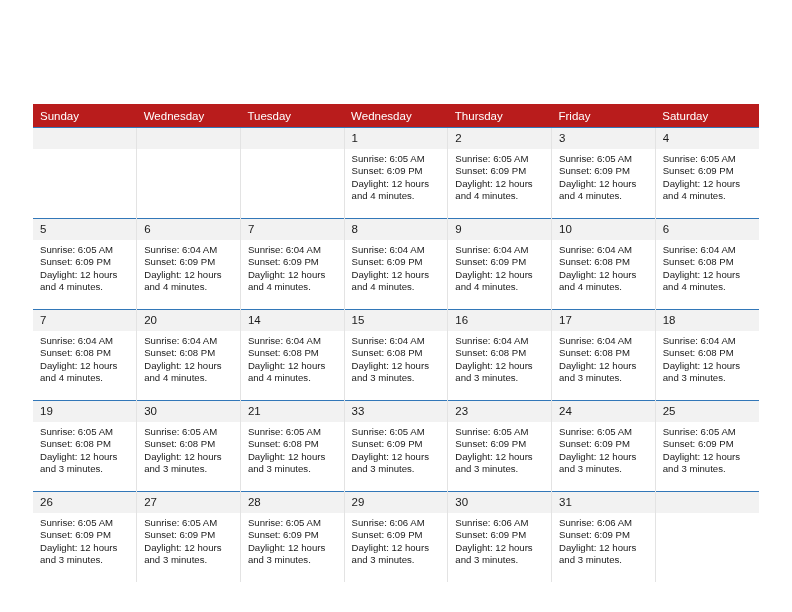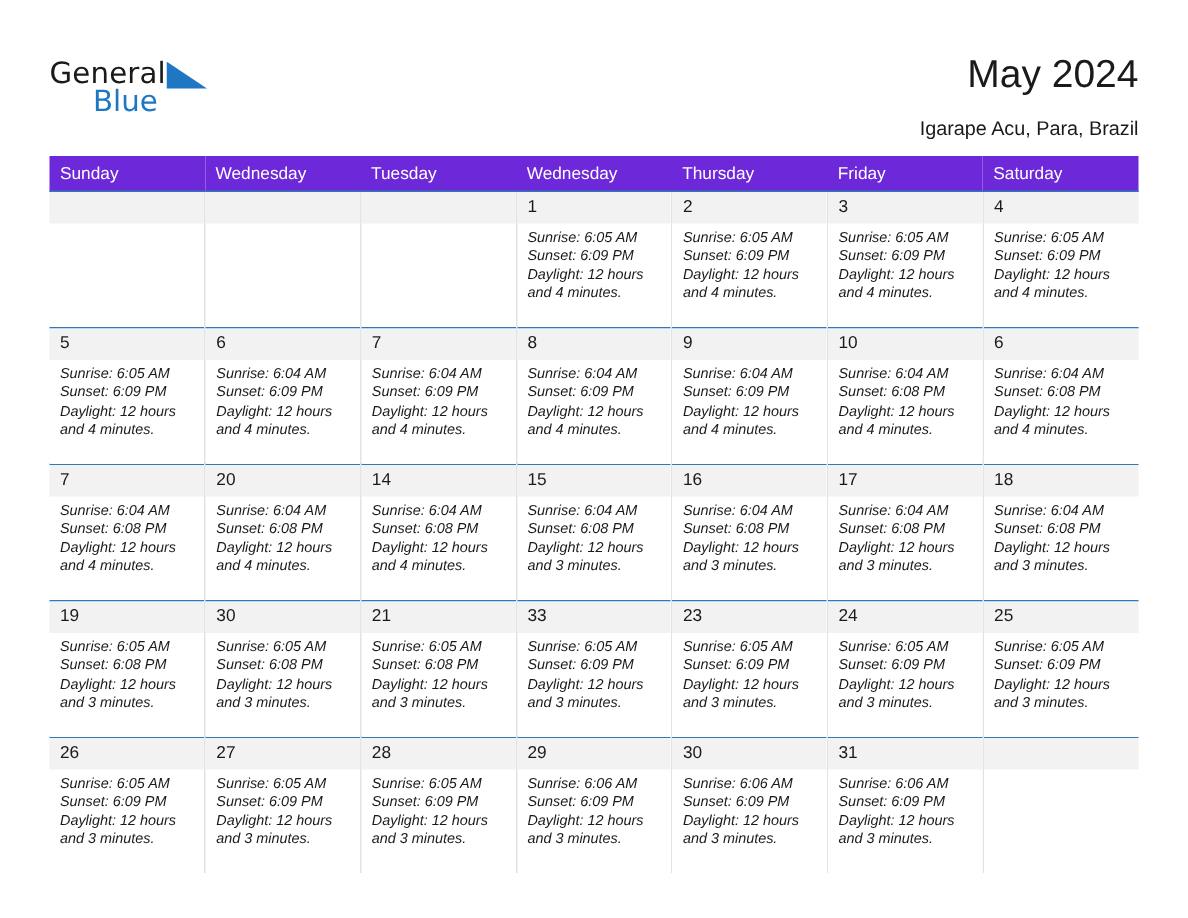--- a/index.html
+++ b/index.html
@@ -95,21 +95,21 @@
     position: absolute;
     left: 33px;
     top: 104px;
     width: 726px;
     border-collapse: collapse;
     table-layout: fixed;
   }
   .calendar col { width: 103.71px; }
 
   thead th {
-    background: #6d28d9;
+    background: #b91c1c;
     color: #ffffff;
     font-size: 11.5px;
     font-weight: 400;
     text-align: left;
     padding: 5px 0 5px 7px;
     height: 13px;
     vertical-align: middle;
     border: none;
   }
 
@@ -134,49 +134,33 @@
     background: #f2f2f2;
     font-size: 11.5px;
     line-height: 13px;
     padding: 4px 0 4px 7px;
     height: 13px;
     color: #1a1a1a;
   }
   td.empty .daynum { color: transparent; }
   .lines {
     padding: 4px 6px 0 7px;
-    font-style: italic;
   }
   .lines div {
     font-size: 9.6px;
     line-height: 12.3px;
     color: #1a1a1a;
     white-space: nowrap;
   }
 </style>
 </head>
 <body>
 
 <div class="page">
 
-  <div class="header">
-
-    <div class="brand">
-      <span class="brand-general">General</span>
-      <span class="brand-mark">
-        <svg width="28" height="19" viewBox="0 0 28 19" xmlns="http://www.w3.org/2000/svg">
-          <polygon points="0,0 27,18 0,18" fill="#1f77c4"></polygon>
-        </svg>
-      </span>
-      <span class="brand-blue">Blue</span>
-    </div>
-
-    <div class="title">May 2024</div>
-    <div class="subtitle">Igarape Acu, Para, Brazil</div>
-  </div>
 
   <table class="calendar">
     <colgroup>
       <col>
         <col>
         <col>
         <col>
         <col>
         <col>
         <col>

